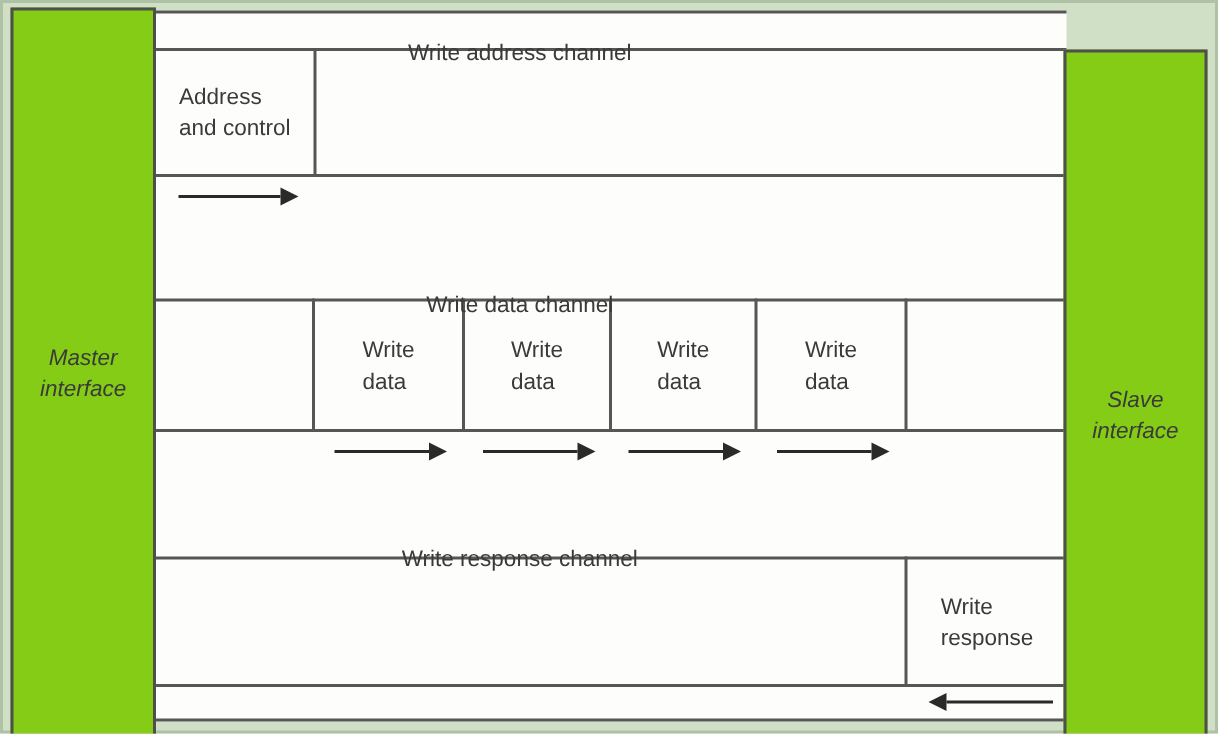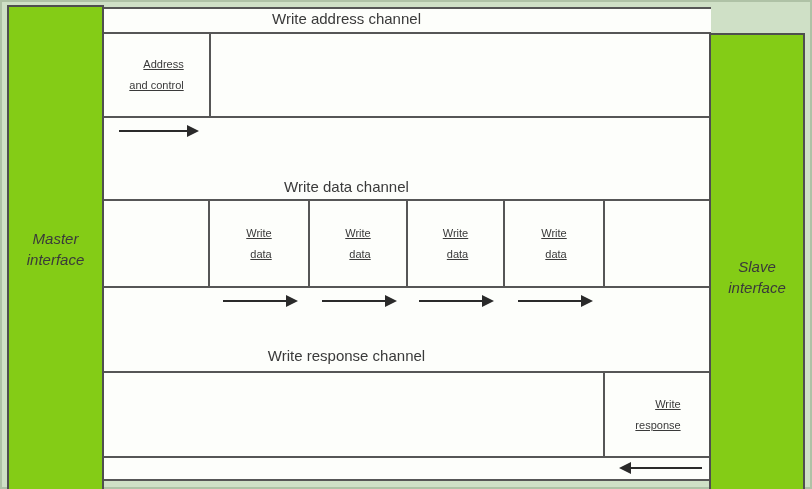--- a/index.html
+++ b/index.html
@@ -33,32 +33,32 @@
     background: #565656;
   }
   
   .ch-title {
     position: absolute;
     left: 104px; width: 485px;
     text-align: center;
     font-size: 15px;
     line-height: 20px;
     white-space: pre-line;
+    margin-top: 17px;
   }
   
   .cell {
     position: absolute;
     display: flex;
     align-items: center;
     justify-content: center;
-    text-align: right;
-    font-size: 11px;
+    text-align: left;
+    font-size: 15px;
     line-height: 21px;
     white-space: pre-line;
-    text-decoration: underline;
   }
   
   .iface {
     position: absolute;
     top: 5px;
     height: 488px;
     background: #84cc16;
     border: 2px solid #4f4f4f;
     box-sizing: border-box;
     display: flex;

